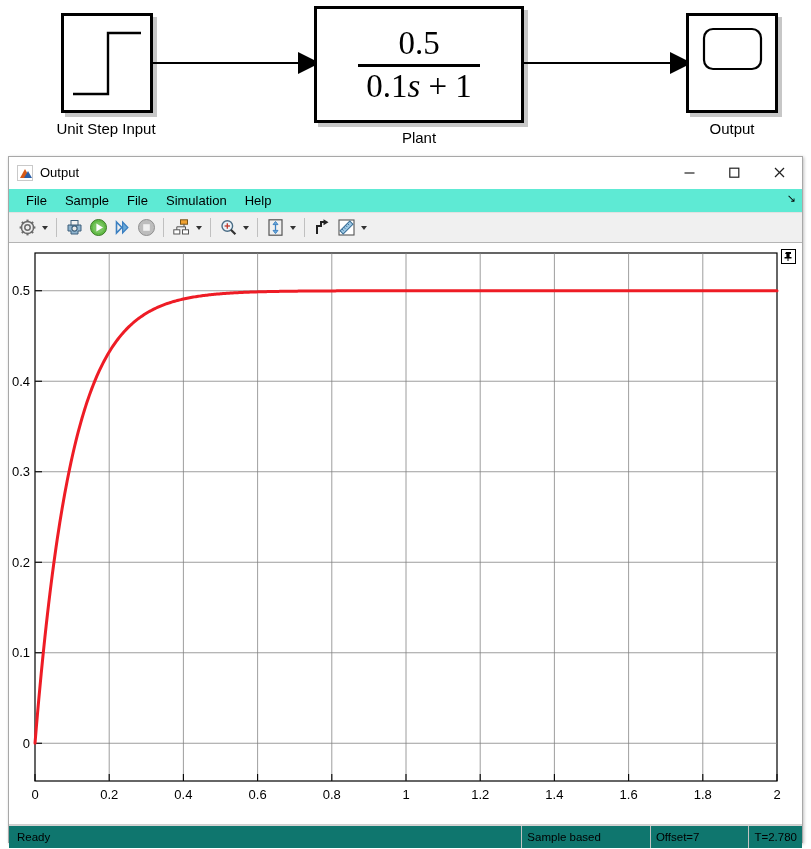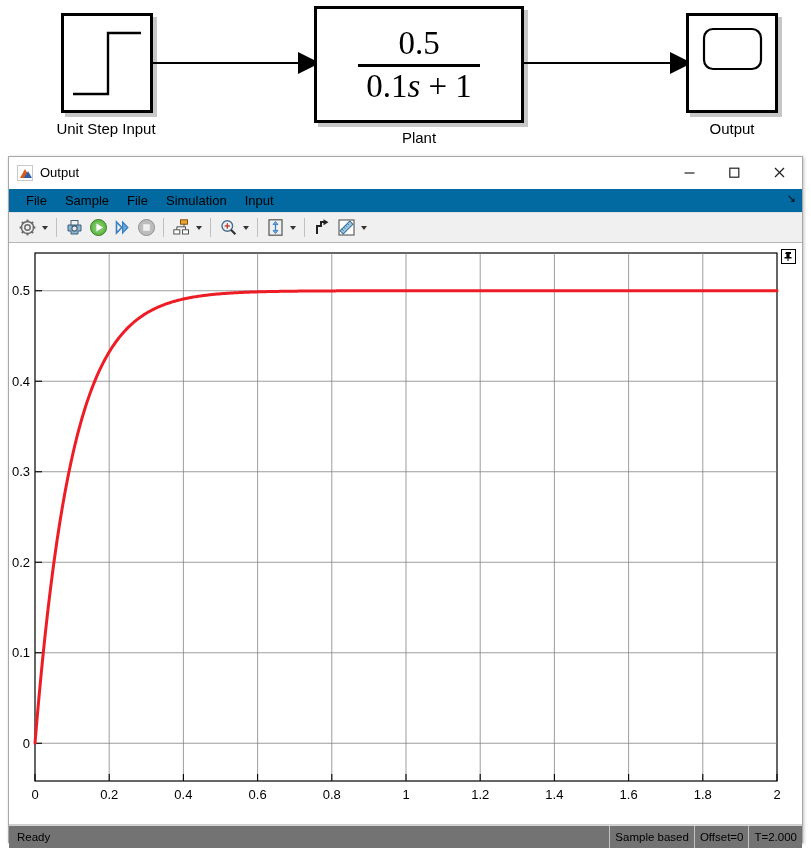--- a/index.html
+++ b/index.html
@@ -138,21 +138,21 @@
     display: flex;
     align-items: center;
     justify-content: center;
     flex: 0 0 auto;
   }
   .wbtn svg { display: block; }
 
   
   #menubar {
     height: 23px;
-    background: #0369a1;
+    background: #5eead4;
     display: flex;
     align-items: center;
     flex: 0 0 auto;
     padding-left: 8px;
     position: relative;
   }
   .menu-item {
     font-size: 13px;
     color: #000;
     padding: 2px 9px;
@@ -219,27 +219,28 @@
     border: 1px solid #000;
     box-sizing: border-box;
     display: flex;
     align-items: center;
     justify-content: center;
   }
 
   
   #statusbar {
     height: 22px;
-    background: #737373;
+    background: #0f766e;
     border-top: 1px solid #d4d4d4;
     display: flex;
     align-items: center;
     flex: 0 0 auto;
     font-size: 11.5px;
     color: #000;
+    gap: 44px;
   }
   #status-ready { padding-left: 8px; flex: 1 1 auto; }
   .status-cell {
     border-left: 1px solid #c2c2c2;
     height: 100%;
     display: flex;
     align-items: center;
     padding: 1px 5px;
     white-space: nowrap;
     box-sizing: border-box;
@@ -308,21 +309,21 @@
           <line x1="11" y1="2" x2="2" y2="11" stroke="#222" stroke-width="1.2"></line>
         </svg>
       </div>
     </div>
 
     <div id="menubar">
       <div class="menu-item">File</div>
       <div class="menu-item">Sample</div>
       <div class="menu-item">File</div>
       <div class="menu-item">Simulation</div>
-      <div class="menu-item">Input</div>
+      <div class="menu-item">Help</div>
       <div id="menu-overflow">↘</div>
     </div>
 
     <div id="toolbar">
 
       <div class="tb-btn">
         <svg width="19" height="19" viewBox="0 0 19 19">
           <g fill="none" stroke="#6b6b6b" stroke-width="1.5">
             <circle cx="9.5" cy="9.5" r="6.1"></circle>
             <circle cx="9.5" cy="9.5" r="2.7"></circle>
@@ -503,18 +504,18 @@
       <div id="pin-icon">
         <svg width="11" height="11" viewBox="0 0 11 11">
           <path d="M3 1 h5 v2 h-1.4 v3 h1.9 v1.4 h-3 v2.6 h-1 v-2.6 h-3 v-1.4 h1.9 v-3 h-1.4 z" fill="#000"></path>
         </svg>
       </div>
     </div>
 
     <div id="statusbar">
       <div id="status-ready">Ready</div>
       <div class="status-cell">Sample based</div>
-      <div class="status-cell">Offset=0</div>
-      <div class="status-cell">T=2.000</div>
+      <div class="status-cell">Offset=7</div>
+      <div class="status-cell">T=2.780</div>
     </div>
 
   </div>
 </div>
 
 </body></html>

